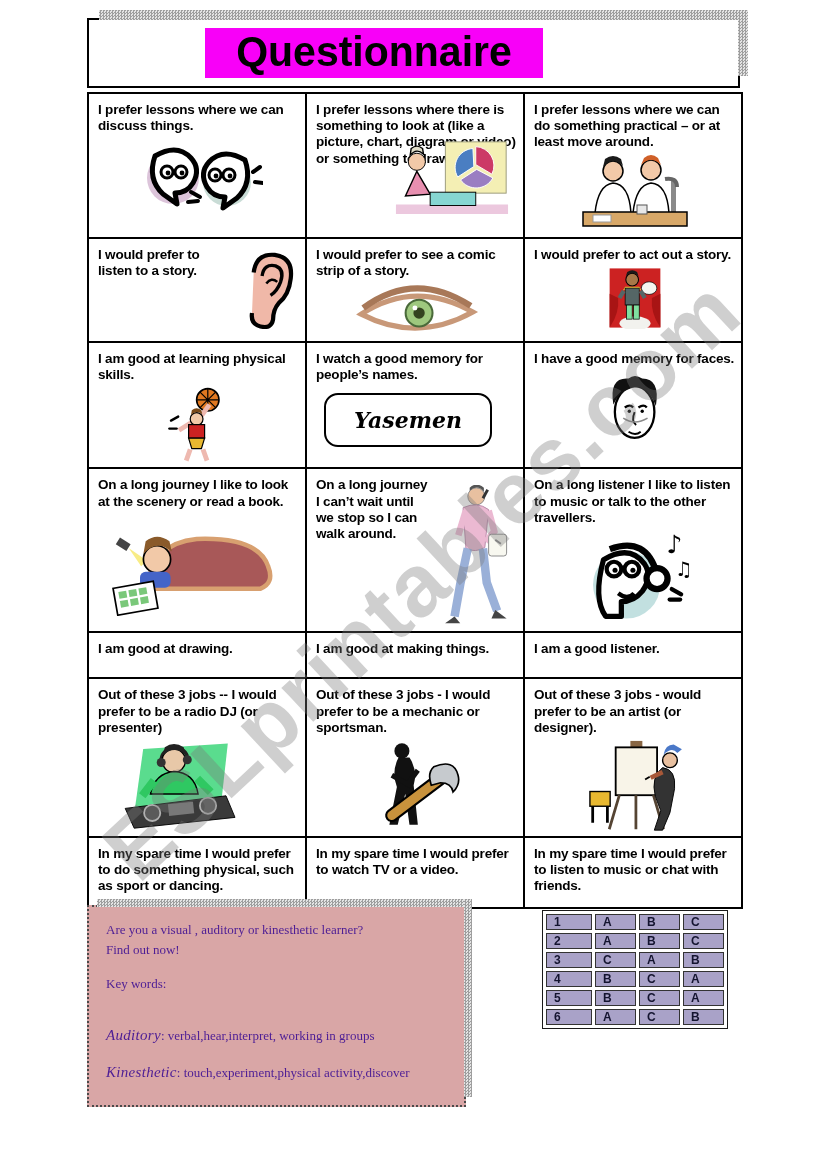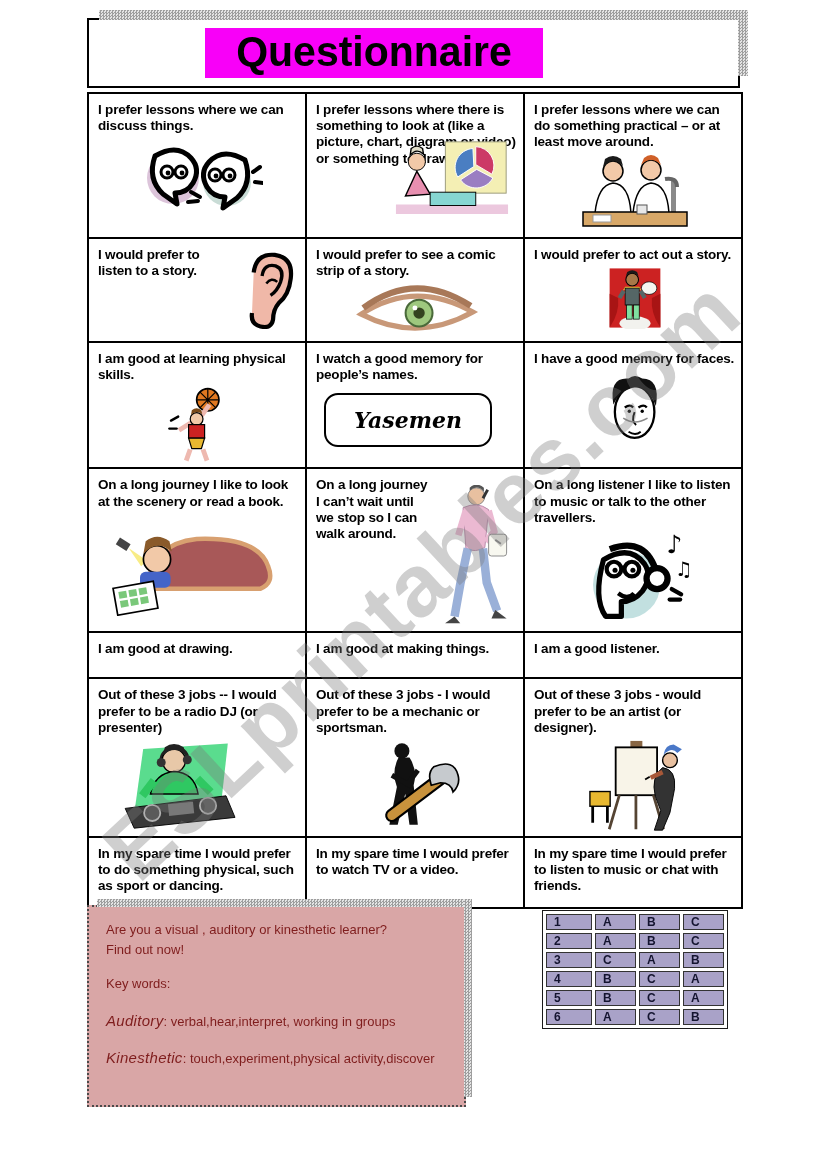--- a/index.html
+++ b/index.html
@@ -49,24 +49,24 @@
     font-family:"DejaVu Serif",serif;font-style:italic;font-weight:bold;font-size:22px;color:#000;text-align:right;}
 
   
   #watermark{position:absolute;left:118px;top:812px;z-index:4;pointer-events:none;white-space:nowrap;
     transform:rotate(-43deg);transform-origin:0 50%;
     font-size:88px;font-weight:bold;color:rgba(122,122,122,0.36);letter-spacing:2px;}
 
   
   #info-box{--sh:8px;left:87px;top:905px;width:379px;height:202px;background:var(--info-bg);
     border:2px dotted #4a4a4a;padding:13px 10px 8px 17px;z-index:2;
-    font-size:13px;color:#7f1d1d;line-height:1.5;}
+    font-size:13px;color:#4c1d95;line-height:1.5;font-family:Liberation Serif, serif;}
   #info-box .gap{height:15px;}
   #info-box .term{font-style:italic;font-size:15px;letter-spacing:0.3px;}
-  #info-box .kw{margin-bottom:1px;}
+  #info-box .kw{margin-bottom:15px;}
 
   
   #answers{position:absolute;left:542px;top:910px;z-index:2;border-collapse:separate;border-spacing:3px;
     background:#fff;border:1px solid #1a1a1a;}
   #answers td{width:41px;height:15px;background:var(--answer-bg);border:1px solid #333;
     font-weight:bold;font-size:12px;color:#141430;padding:1px 0 1px 7px;line-height:1;}
   #answers td.first{width:46px;}
 </style>
 </head>
 <body>

